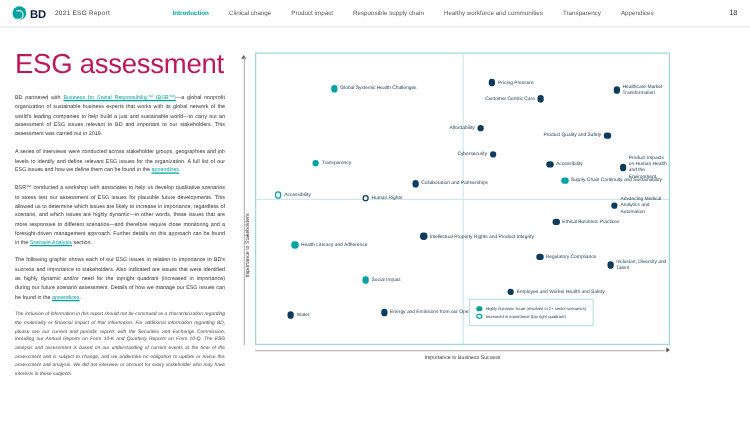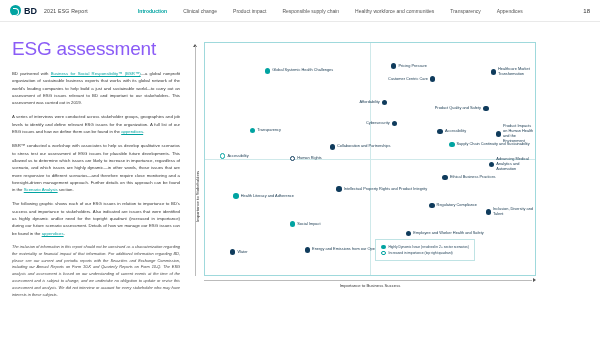--- a/index.html
+++ b/index.html
@@ -50,21 +50,21 @@
     position: absolute; right: 10px; top: 50%; transform: translateY(-50%);
     font-size: 6px; color: #333;
   }
 
   
   .content { display: flex; padding: 10px 12px 0 12px; }
   .left { width: 176px; padding-right: 8px; }
   .right { flex: 1; }
 
   h1.page-heading {
-    font-size: 19px; color: #8b5cf6; font-weight: normal;
+    font-size: 22px; color: #be185d; font-weight: normal;
     margin: 6px 0 10px 0; letter-spacing: -0.2px;
   }
   .body-copy { font-size: 4.3px; line-height: 1.7; color: #333; margin-bottom: 7px; text-align: justify;}
   .body-copy a { color: #00a3a1; text-decoration: underline; }
   .italic-note { font-style: italic; font-size: 3.9px; line-height: 1.75; color: #444; text-align: justify; }
 
   
   .matrix-wrap {
     position: relative;
     width: 356px; height: 262px;

